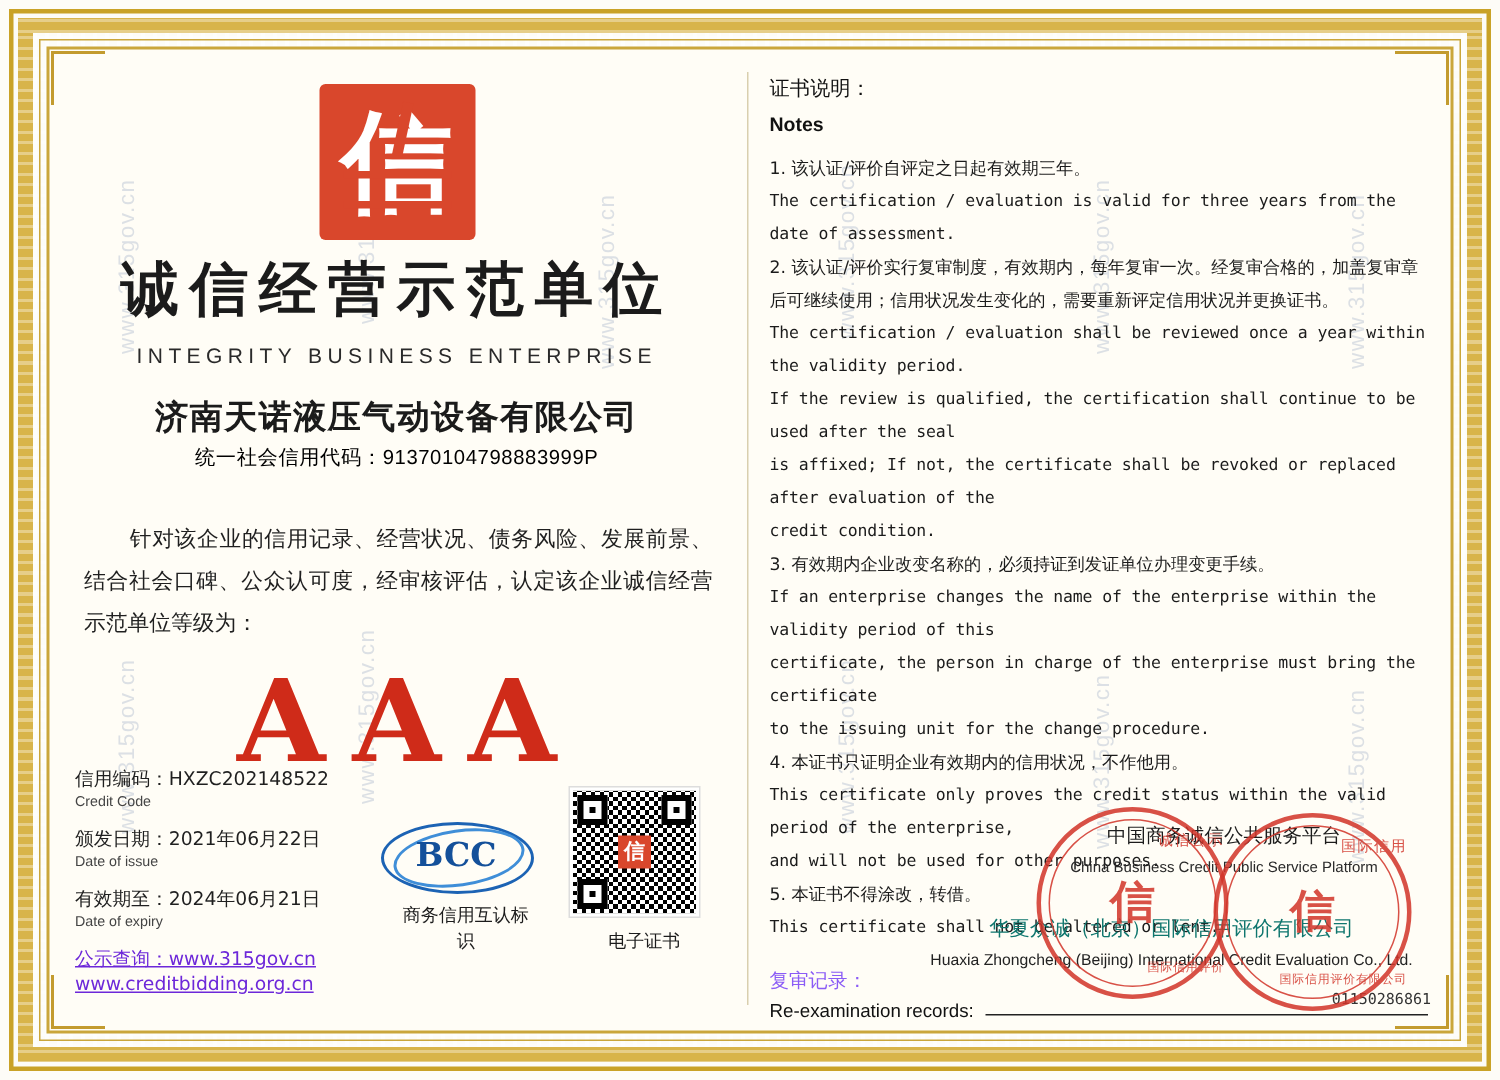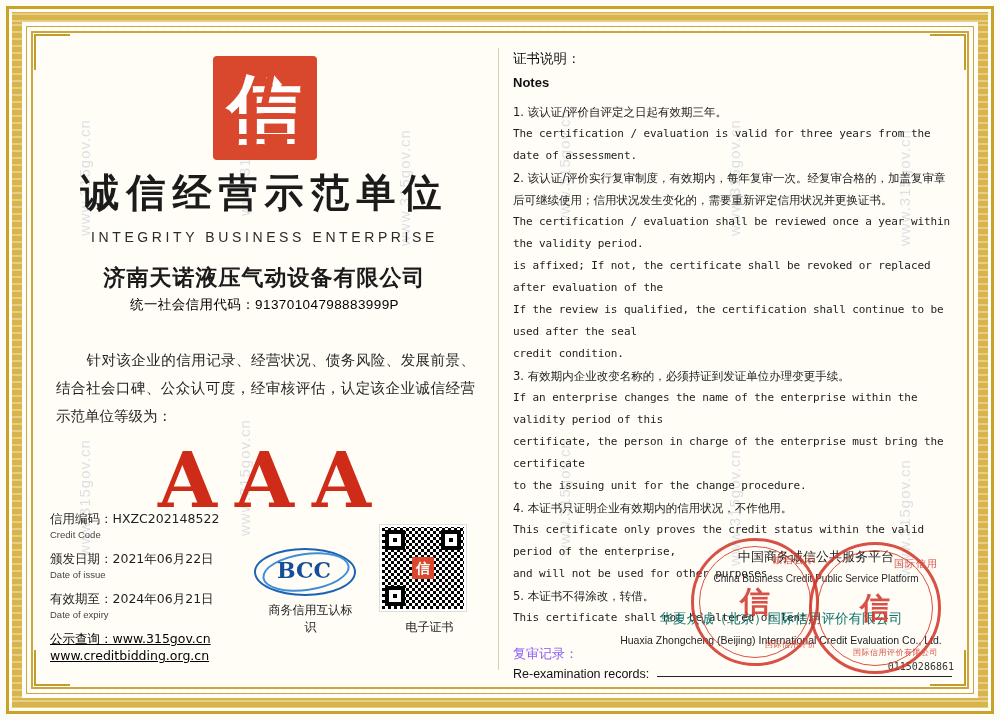--- a/index.html
+++ b/index.html
@@ -202,21 +202,21 @@
     position: absolute;
     left: 14px;
     bottom: 10px;
     width: 185px;
     font-size: 11.5px;
     color: #1f1f1f;
   }
   .meta .row { margin-bottom: 11px; }
   .meta .k-cn { font-size: 12.5px; font-family: "DejaVu Sans", sans-serif; }
   .meta .k-en { font-size: 9.5px; color: #444; margin-top: 1px; }
-  .meta .link { color: #000000; text-decoration: underline; word-break: break-all; }
+  .meta .link { color: #6d28d9; text-decoration: underline; word-break: break-all; }
 
   .bcc-mark {
     position: absolute;
     left: 215px;
     bottom: 48px;
     width: 106px;
     text-align: center;
   }
   .bcc-ellipse {
     position: relative;
@@ -533,22 +533,22 @@
       <div class="notes-head-en">Notes</div>
 
       <div>
         <div class="note-cn">1. 该认证/评价自评定之日起有效期三年。</div>
         <div class="note-en">The certification / evaluation is valid for three years from the date of assessment.</div>
       </div>
 
       <div>
         <div class="note-cn">2. 该认证/评价实行复审制度，有效期内，每年复审一次。经复审合格的，加盖复审章后可继续使用；信用状况发生变化的，需要重新评定信用状况并更换证书。</div>
         <div class="note-en">The certification / evaluation shall be reviewed once a year within the validity period.</div>
+        <div class="note-en">If the review is qualified, the certification shall continue to be used after the seal</div>
         <div class="note-en">is affixed; If not, the certificate shall be revoked or replaced after evaluation of the</div>
-        <div class="note-en">If the review is qualified, the certification shall continue to be used after the seal</div>
         <div class="note-en">credit condition.</div>
       </div>
 
       <div>
         <div class="note-cn">3. 有效期内企业改变名称的，必须持证到发证单位办理变更手续。</div>
         <div class="note-en">If an enterprise changes the name of the enterprise within the validity period of this</div>
         <div class="note-en">certificate, the person in charge of the enterprise must bring the certificate</div>
         <div class="note-en">to the issuing unit for the change procedure.</div>
       </div>
 

